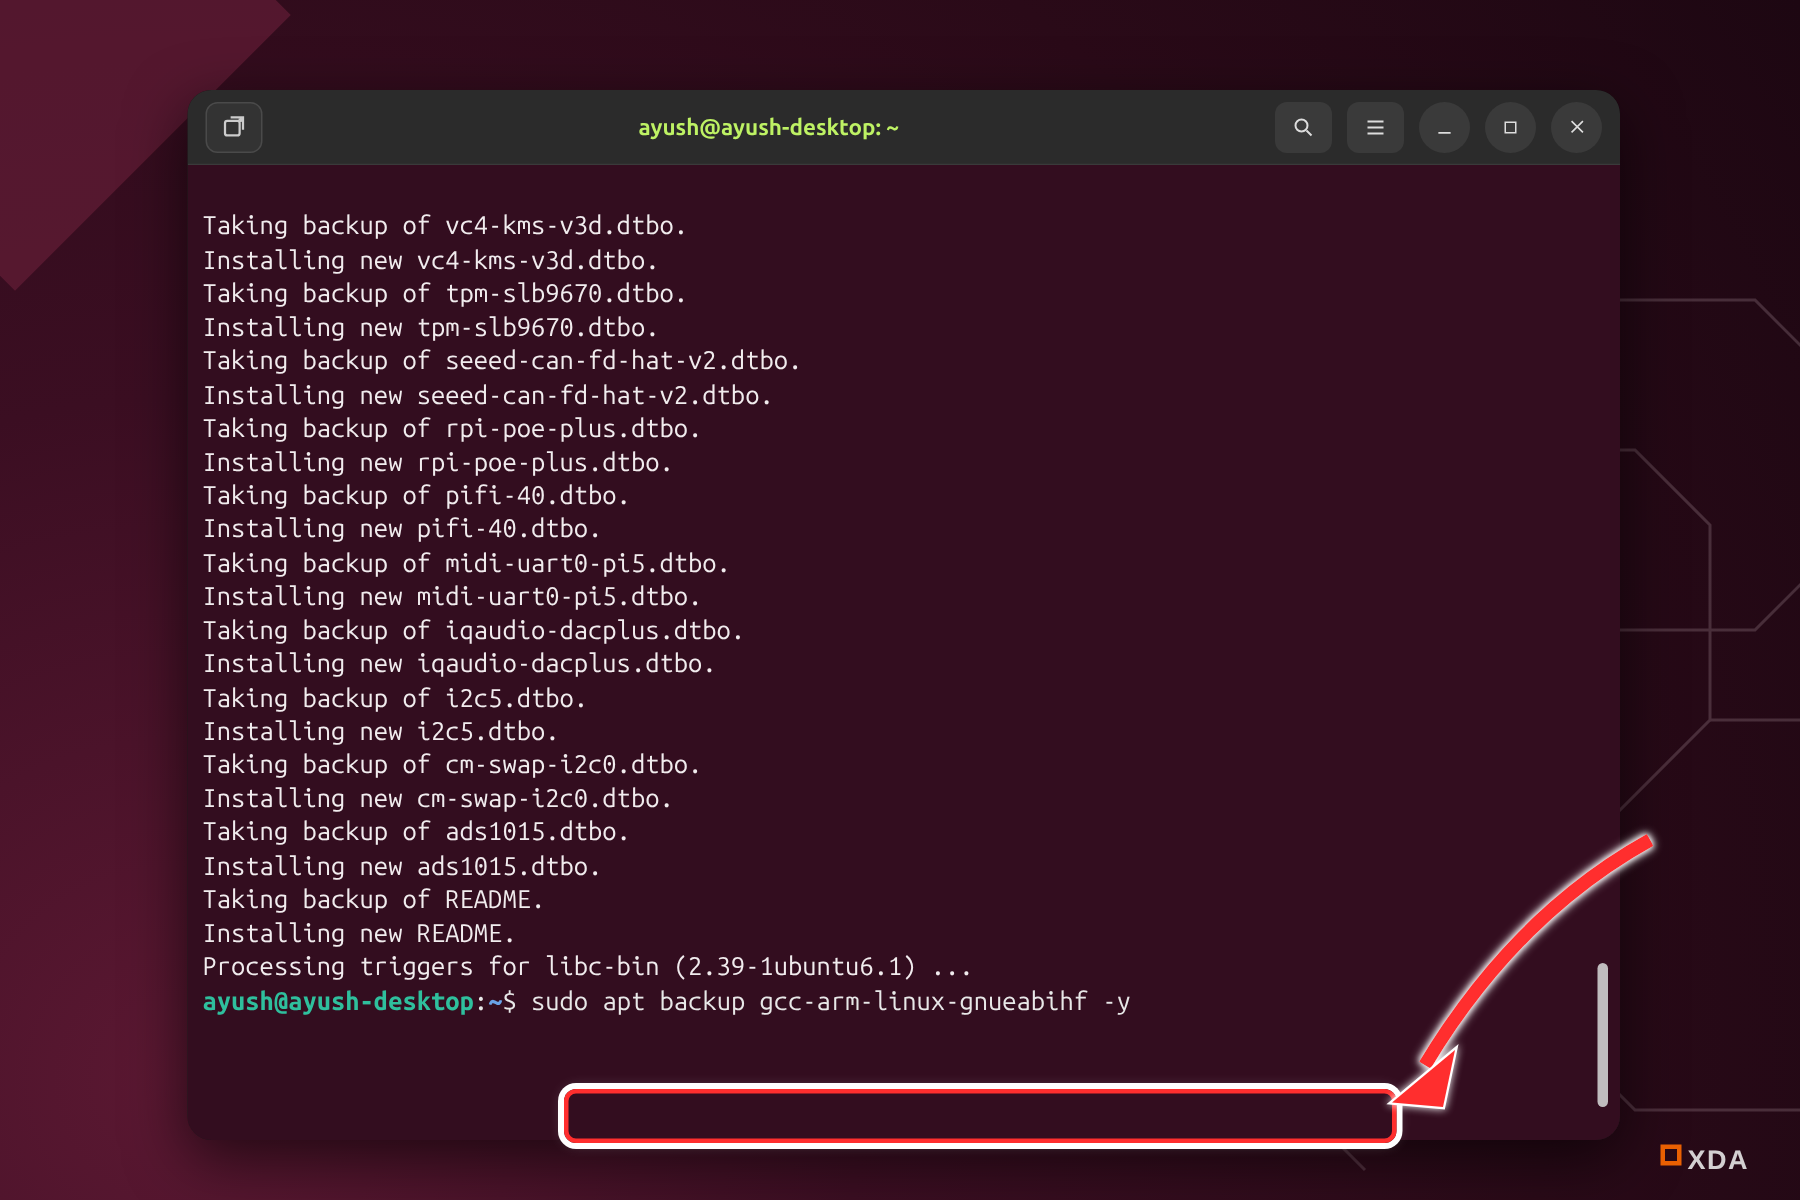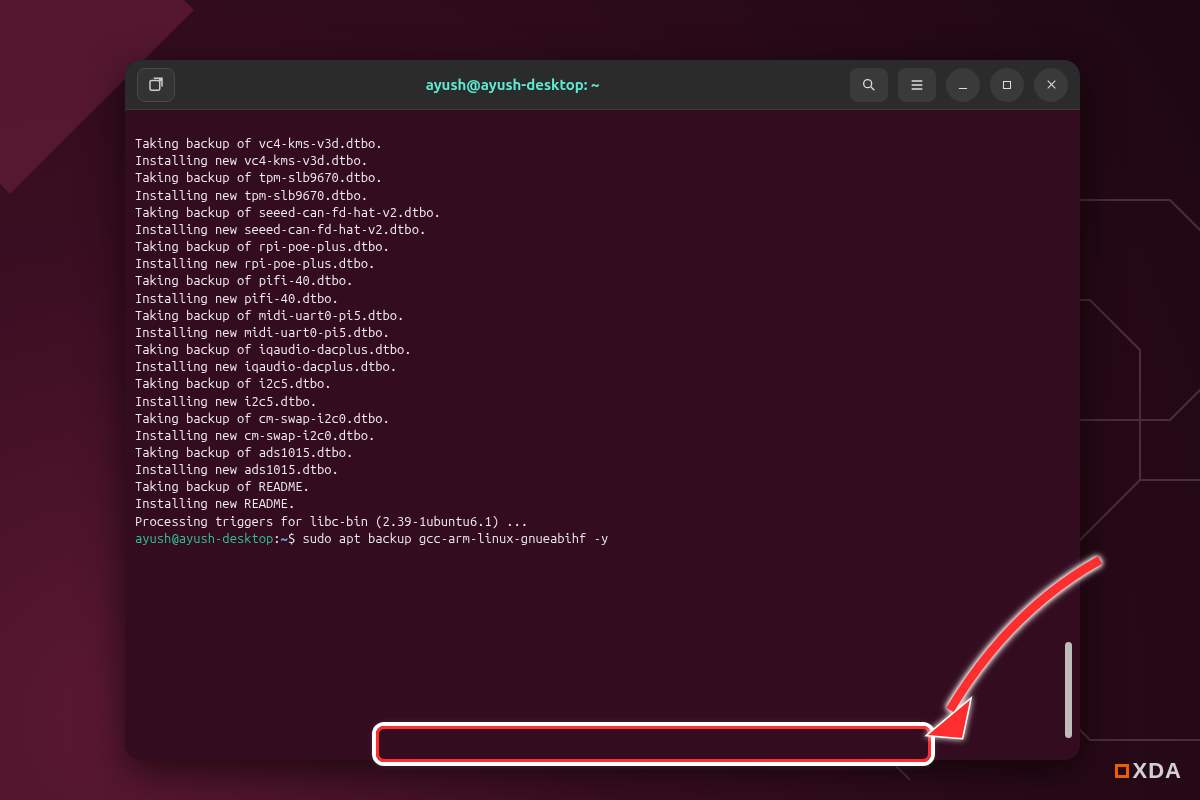--- a/index.html
+++ b/index.html
@@ -25,27 +25,27 @@
   }
   .bg-pattern {
     position: absolute;
     right: -80px; top: 160px;
     width: 520px; height: 640px;
     opacity: 0.22;
   }
   .bg-pattern svg { width: 100%; height: 100%; }
   .watermark {
     position: absolute;
-    right: 18px; bottom: 16px;
+    right: 34px; bottom: 16px;
     color: #e6e6e6;
     font-family: "Segoe UI", Arial, sans-serif;
     font-weight: 700;
-    font-size: 22px;
+    font-size: 18px;
     letter-spacing: 1px;
-    display: flex; align-items: center; gap: 4px;
+    display: flex; gap: 4px;
     opacity: 0.9;
   }
   .watermark .sq {
     width: 14px; height: 14px;
     border: 3px solid #ff6a00;
     display: inline-block;
   }
 
   
   .window {
@@ -76,21 +76,21 @@
     width: 38px; height: 34px;
     border: 1px solid #4a4a4a;
     border-radius: 8px;
     display: flex; align-items: center; justify-content: center;
     background: #333;
   }
   .titlebar .title {
     flex: 1;
     text-align: center;
     font-weight: 600;
-    color: #5eead4;
+    color: #bef264;
   }
   .titlebar .rbtns { display: flex; gap: 10px; align-items: center; }
   .circle-btn {
     width: 34px; height: 34px;
     border-radius: 50%;
     background: #3a3a3a;
     display: flex; align-items: center; justify-content: center;
     color: #ddd;
   }
   .sq-btn {
@@ -100,32 +100,32 @@
     display: flex; align-items: center; justify-content: center;
     color: #ddd;
   }
   .terminal-body {
     flex: 1;
     background: #2a0c18;
     background: linear-gradient(#2a0a18, #2a0a18);
     background: #2d0b19;
     color: #e8e8e8;
     padding: 8px 10px 10px 10px;
-    font-size: 13px;
+    font-size: 17px;
     line-height: 1.32;
     font-family: "Ubuntu Mono", "DejaVu Sans Mono", Consolas, monospace;
     white-space: pre;
     position: relative;
     overflow: hidden;
   }
   .terminal-body { background: #300d1d; }
   .terminal-body { background: #2f0b1b; }
   .terminal-body { background: #330d1f; color:#f1ecee;}
   .line { display: block; }
-  .prompt-user { color: #2fbf9d; font-weight: 400; }
+  .prompt-user { color: #2fbf9d; font-weight: 700; }
   .prompt-colon { color: #e8e8e8; }
   .prompt-path { color: #6aa3e8; font-weight: 700; }
   .prompt-dollar { color: #e8e8e8; }
   .cmd { color: #e8e8e8; }
   .scrollbar {
     position: absolute;
     right: 8px; bottom: 22px;
     width: 7px; height: 96px;
     background: #cfcfcf;
     border-radius: 4px;

